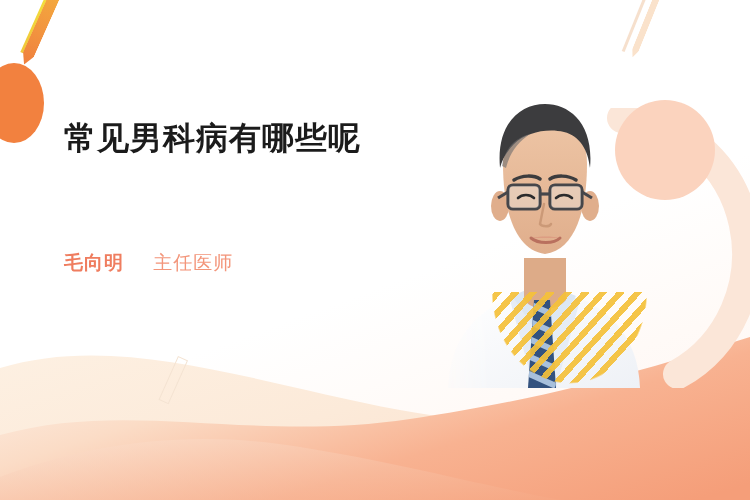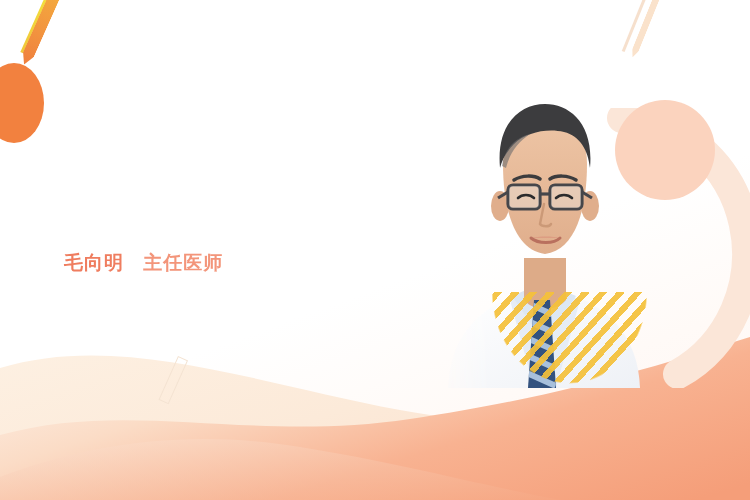--- a/index.html
+++ b/index.html
@@ -89,21 +89,21 @@
   #title{
     position:absolute;left:64px;top:116px;width:360px;
     font-size:32px;line-height:44px;font-weight:700;
     color:#1b1b1b;letter-spacing:1px;
   }
   #name-row{
     position:absolute;left:64px;top:250px;
     font-size:19px;line-height:26px;white-space:nowrap;
   }
   #doctor-name{font-weight:700;color:#ef7d5f;letter-spacing:1px;font-family:Liberation Mono, monospace;}
-  #doctor-title{font-weight:700;color:#f3957a;margin-left:14px;letter-spacing:1px;}
+  #doctor-title{font-weight:400;color:#f3957a;margin-left:24px;letter-spacing:1px;}
   #affiliation{
     position:absolute;left:62px;top:288px;
     font-size:19px;line-height:26px;white-space:nowrap;
     color:#f28e72;letter-spacing:1px;
   }
 </style>
 </head>
 <body>
 
 <div id="card">
@@ -210,20 +210,21 @@
   </div>
 
   <div class="layer" id="stripes-circle"></div>
 
   <div class="diag" id="diag-yellow-thin"></div>
   <div class="diag" id="diag-orange-thick"></div>
   <div class="diag" id="diag-cream-a"></div>
   <div class="diag" id="diag-cream-b"></div>
   <div class="diag" id="diag-cream-c"></div>
 
+  <div id="title">常见男科病有哪些呢</div>
 
   <div id="name-row">
     <span id="doctor-name">毛向明</span>
     <span id="doctor-title">主任医师</span>
   </div>
 
 
 </div>
 
 </body></html>

